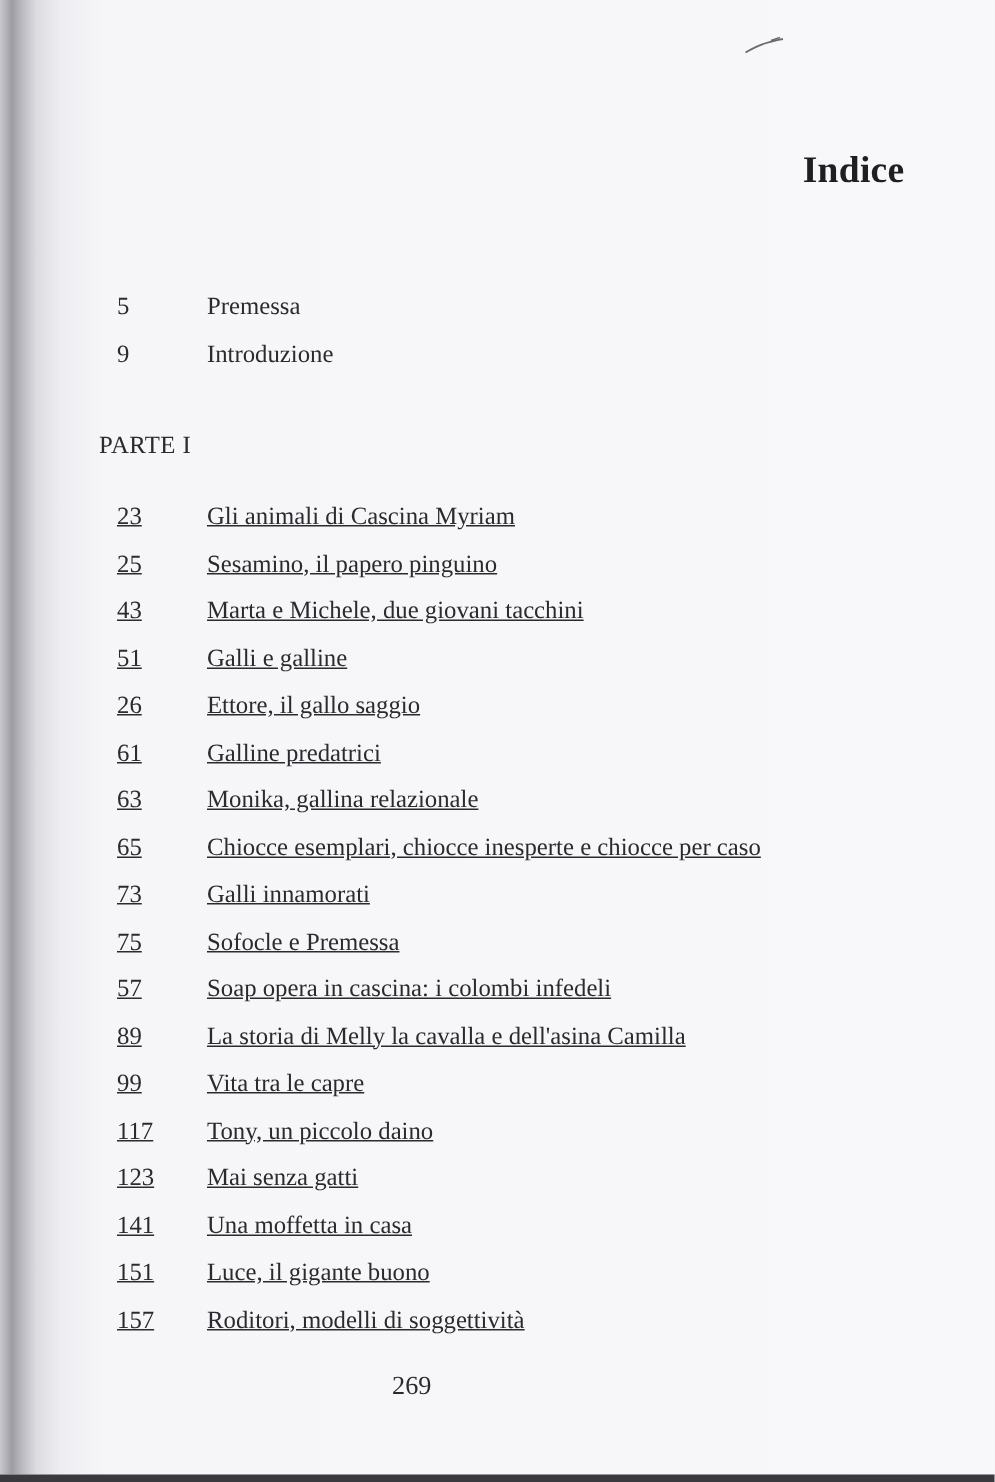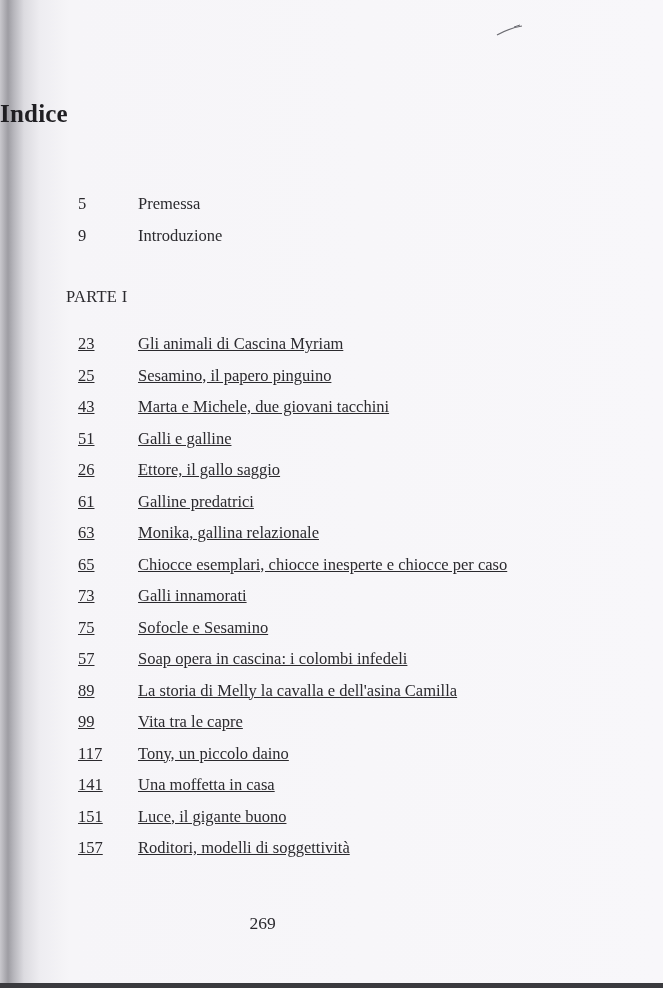--- a/index.html
+++ b/index.html
@@ -33,21 +33,21 @@
     }
     .pen-mark {
       position: absolute;
       left: 496px; top: 24px;
       width: 28px; height: 12px;
     }
     .title {
       position: absolute;
       top: 100px;
       left: 0; width: 603px;
-      text-align: left;
+      text-align: right;
       font-size: 25px;
       font-weight: bold;
       color: #1f1e22;
       letter-spacing: 0.2px;
     }
     .toc-group {
       position: absolute;
       left: 78px;
       width: 560px;
     }
@@ -72,21 +72,21 @@
       left: 66px;
       top: 286px;
       font-size: 16.5px;
       line-height: 22px;
       letter-spacing: 0.3px;
     }
     .part1 { top: 333px; text-decoration: underline; }
     .page-number {
       position: absolute;
       top: 912px;
-      left: 0; width: 525px;
+      left: 12px; width: 525px;
       text-align: center;
       font-size: 17.5px;
       line-height: 22px;
     }
   </style>
 </head>
 <body>
 
 <div class="page">
 
@@ -142,37 +142,41 @@
     <div class="toc-row">
       <span class="num">65</span>
       <span class="label">Chiocce esemplari, chiocce inesperte e chiocce per caso</span>
     </div>
     <div class="toc-row">
       <span class="num">73</span>
       <span class="label">Galli innamorati</span>
     </div>
     <div class="toc-row">
       <span class="num">75</span>
-      <span class="label">Sofocle e Sesamino</span>
+      <span class="label">Sofocle e Premessa</span>
     </div>
     <div class="toc-row">
       <span class="num">57</span>
       <span class="label">Soap opera in cascina: i colombi infedeli</span>
     </div>
     <div class="toc-row">
       <span class="num">89</span>
       <span class="label">La storia di Melly la cavalla e dell'asina Camilla</span>
     </div>
     <div class="toc-row">
       <span class="num">99</span>
       <span class="label">Vita tra le capre</span>
     </div>
     <div class="toc-row">
       <span class="num">117</span>
       <span class="label">Tony, un piccolo daino</span>
+    </div>
+    <div class="toc-row">
+      <span class="num">123</span>
+      <span class="label">Mai senza gatti</span>
     </div>
     <div class="toc-row">
       <span class="num">141</span>
       <span class="label">Una moffetta in casa</span>
     </div>
     <div class="toc-row">
       <span class="num">151</span>
       <span class="label">Luce, il gigante buono</span>
     </div>
     <div class="toc-row">

